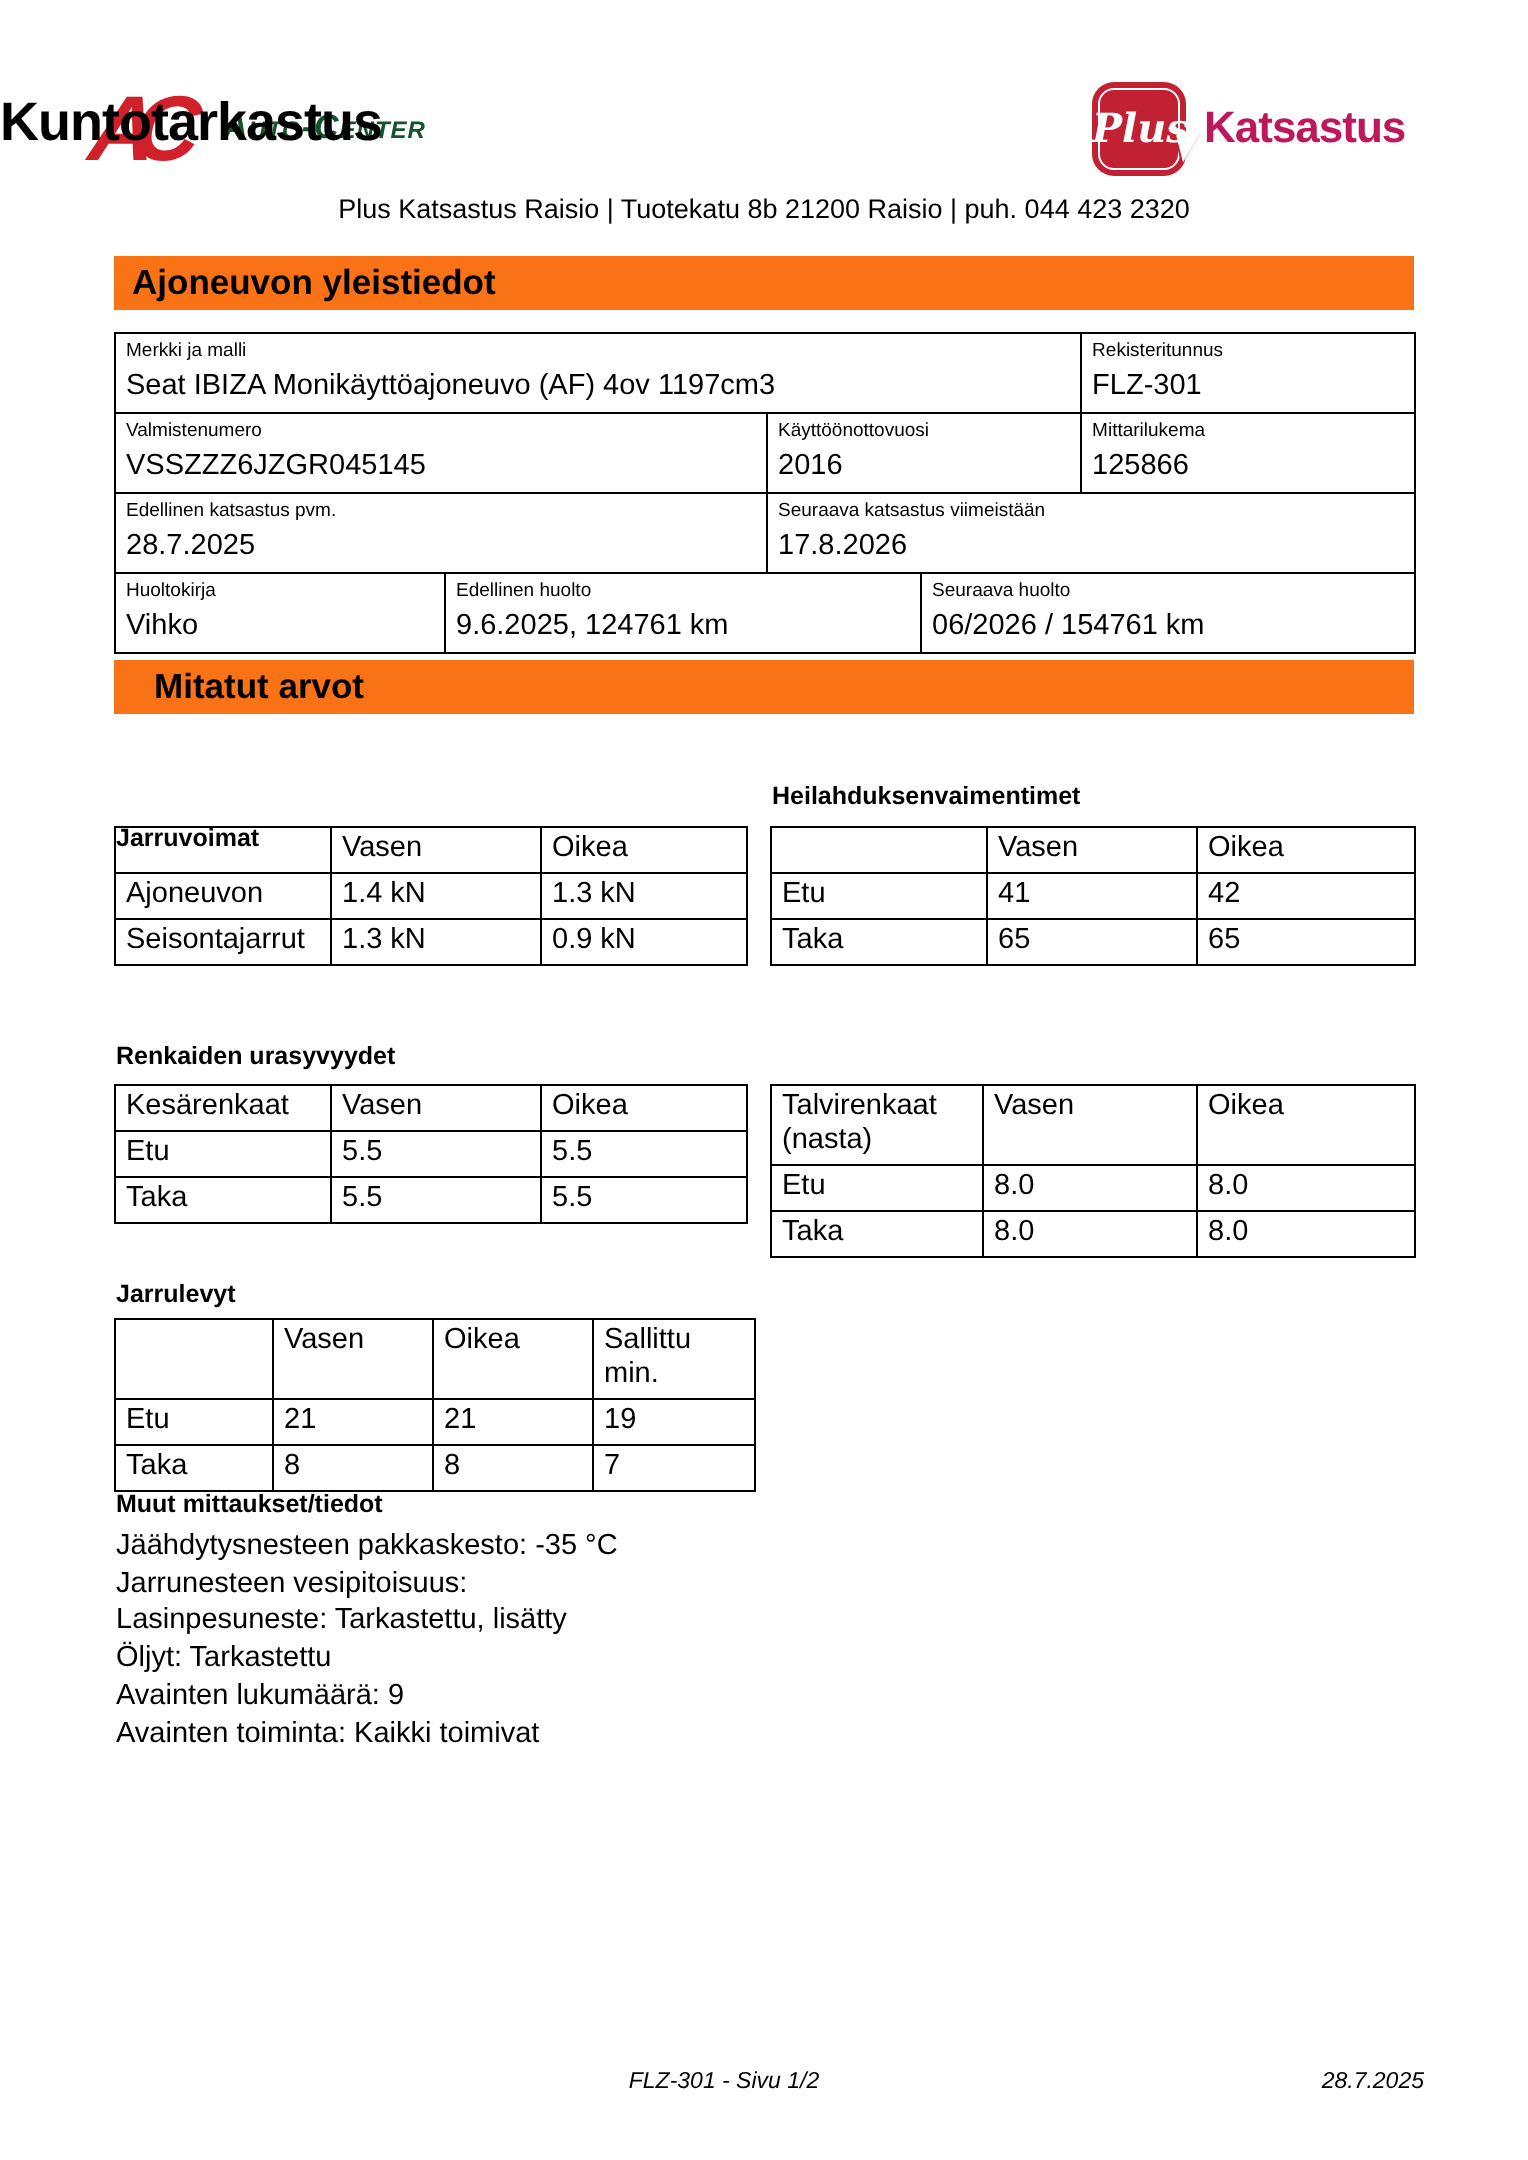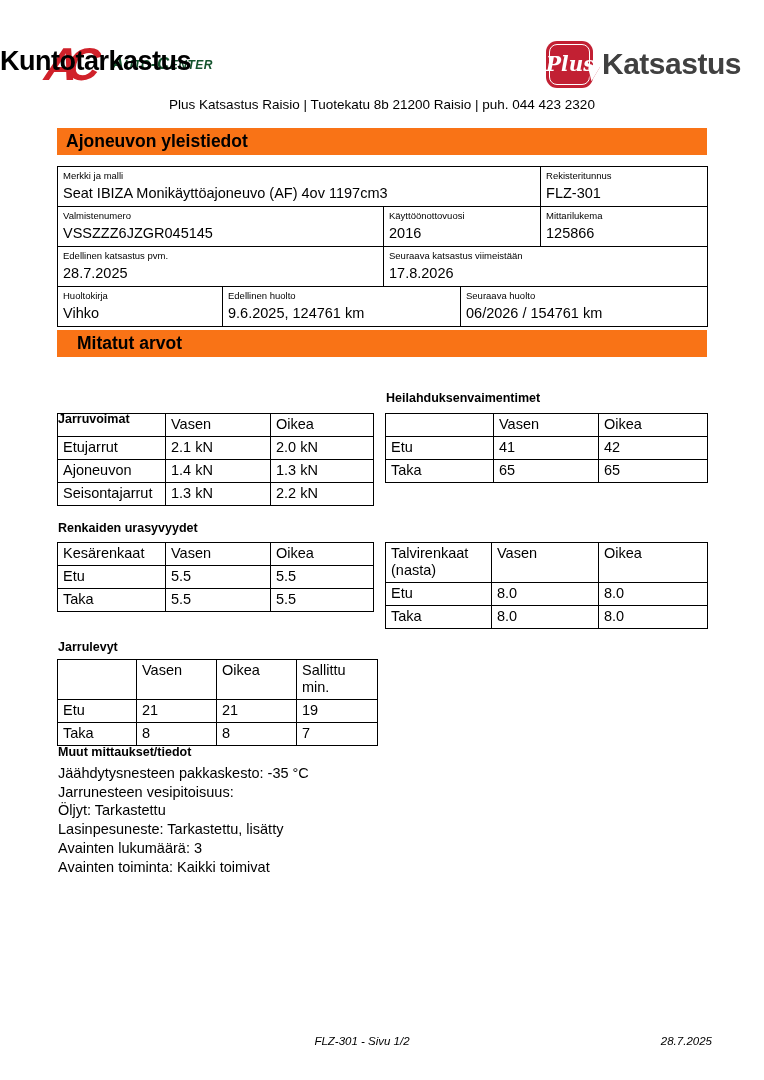--- a/index.html
+++ b/index.html
@@ -19,21 +19,21 @@
               display:flex;align-items:center;justify-content:flex-start;flex:0 0 auto;}
   .plus-badge::before{content:"";position:absolute;inset:3px;border:1.6px solid #ffffff;
               border-radius:8px;pointer-events:none;}
   .plus-tail{position:absolute;right:-9px;bottom:7px;width:0;height:0;
              border-top:13px solid #c22033;border-right:13px solid transparent;
              transform:rotate(-14deg);}
   .plus-tail::before{content:"";position:absolute;left:1px;top:-15px;width:0;height:0;
              border-top:14px solid #ffffff;border-right:14px solid transparent;z-index:-1;}
   .plus-text{position:relative;color:#ffffff;font-family:"DejaVu Serif", serif;
              font-style:italic;font-weight:bold;font-size:20px;z-index:2;}
-  .katsastus-text{font-size:30px;font-weight:bold;color:#404040;margin-left:9px;letter-spacing:-.5px;}
+  .katsastus-text{font-size:22px;font-weight:bold;color:#be185d;margin-left:9px;letter-spacing:-.5px;}
   .address{position:absolute;top:97px;left:0;width:764px;text-align:center;font-size:13.5px;}
 
   
   .bar{position:absolute;left:57px;width:650px;height:27px;background:#f97316;
        font-size:17.5px;font-weight:bold;line-height:26px;padding-left:9px;box-sizing:border-box;}
   .bar1{top:128px;}
   .bar2{top:330px;padding-left:20px;}
 
   
   .info-table{position:absolute;top:166px;left:57px;width:650px;border-collapse:collapse;
@@ -151,33 +151,28 @@
         <col style="width:105px">
         <col style="width:103px">
       </colgroup>
     <tbody>
         <tr>
       <td></td>
       <td>Vasen</td>
       <td>Oikea</td>
     </tr>
     <tr>
-      <td>Etujarrut</td>
-      <td>2.1 kN</td>
-      <td>2.0 kN</td>
-    </tr>
-    <tr>
       <td>Ajoneuvon</td>
       <td>1.4 kN</td>
       <td>1.3 kN</td>
     </tr>
     <tr>
       <td>Seisontajarrut</td>
       <td>1.3 kN</td>
-      <td>2.2 kN</td>
+      <td>0.9 kN</td>
     </tr>
   </tbody>
     </table>
 
   <div class="tcap" style="top:391px;left:386px">Heilahduksenvaimentimet</div>
   <table class="mtable" style="top:413px;left:385px;width:322px">
     <colgroup>
         <col style="width:108px">
         <col style="width:105px">
         <col style="width:109px">
@@ -279,22 +274,22 @@
       <td>8</td>
       <td>7</td>
     </tr>
   </tbody>
     </table>
 
   <div class="other">
     <div class="other-title">Muut mittaukset/tiedot</div>
     <div class="other-line">Jäähdytysnesteen pakkaskesto: -35 °C</div>
     <div class="other-line">Jarrunesteen vesipitoisuus:</div>
+    <div class="other-line">Lasinpesuneste: Tarkastettu, lisätty</div>
     <div class="other-line">Öljyt: Tarkastettu</div>
-    <div class="other-line">Lasinpesuneste: Tarkastettu, lisätty</div>
-    <div class="other-line">Avainten lukumäärä: 3</div>
+    <div class="other-line">Avainten lukumäärä: 9</div>
     <div class="other-line">Avainten toiminta: Kaikki toimivat</div>
   </div>
 
   <div class="footer-center">FLZ-301 - Sivu 1/2</div>
   <div class="footer-right">28.7.2025</div>
 
 </div>
 
 </body></html>

